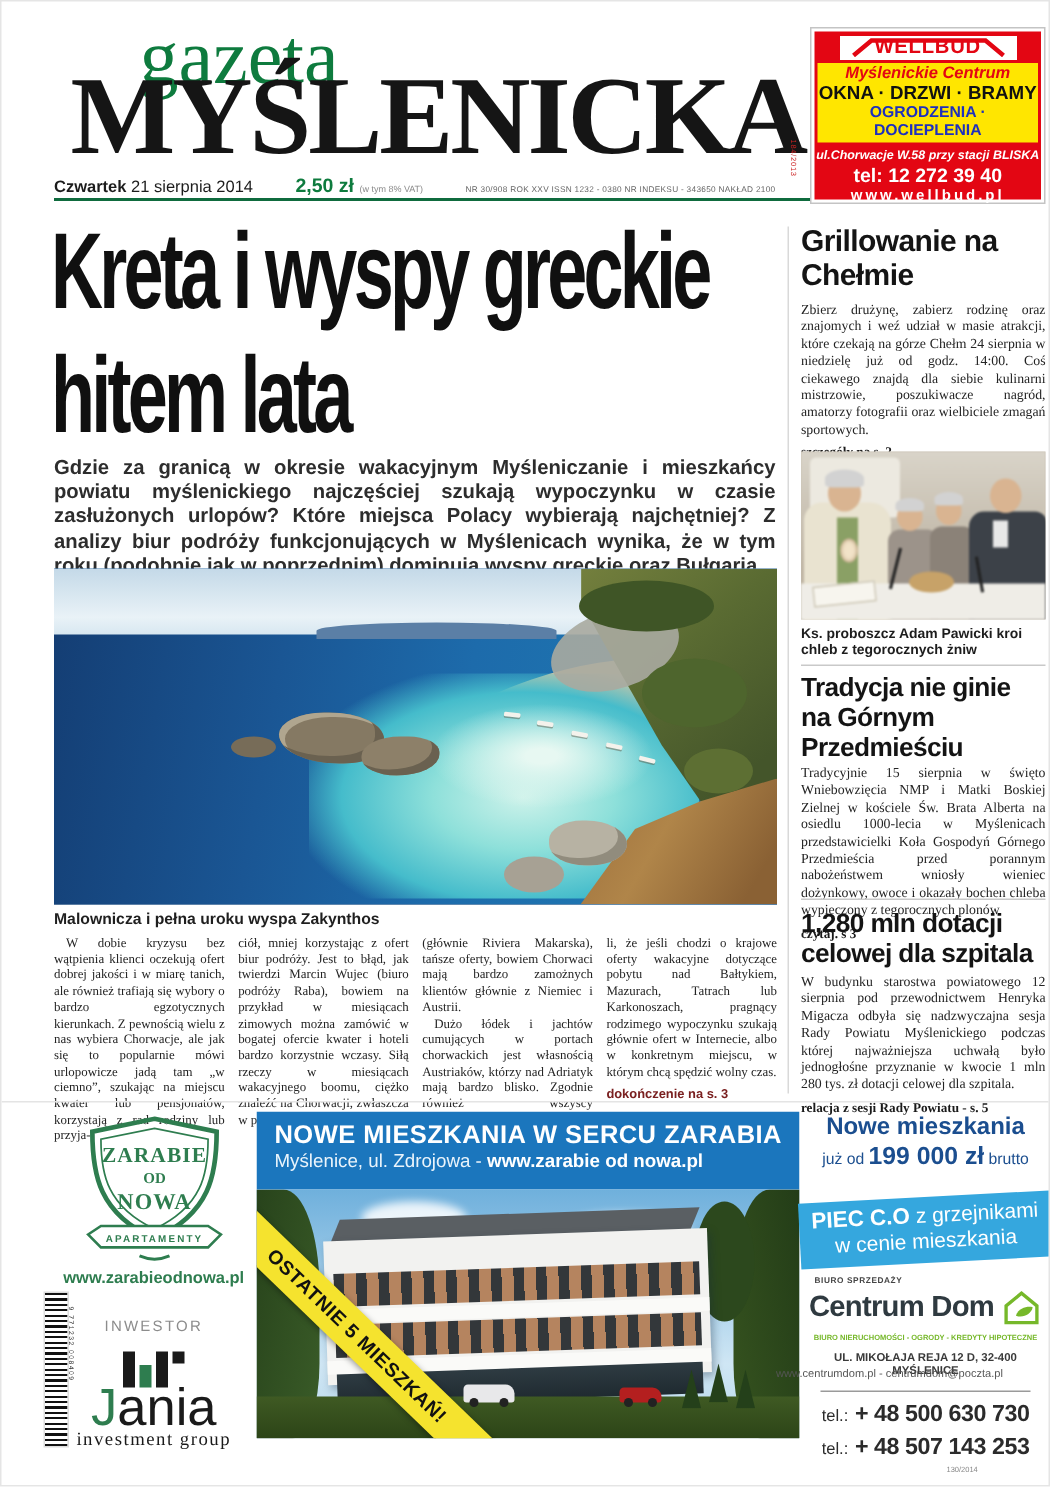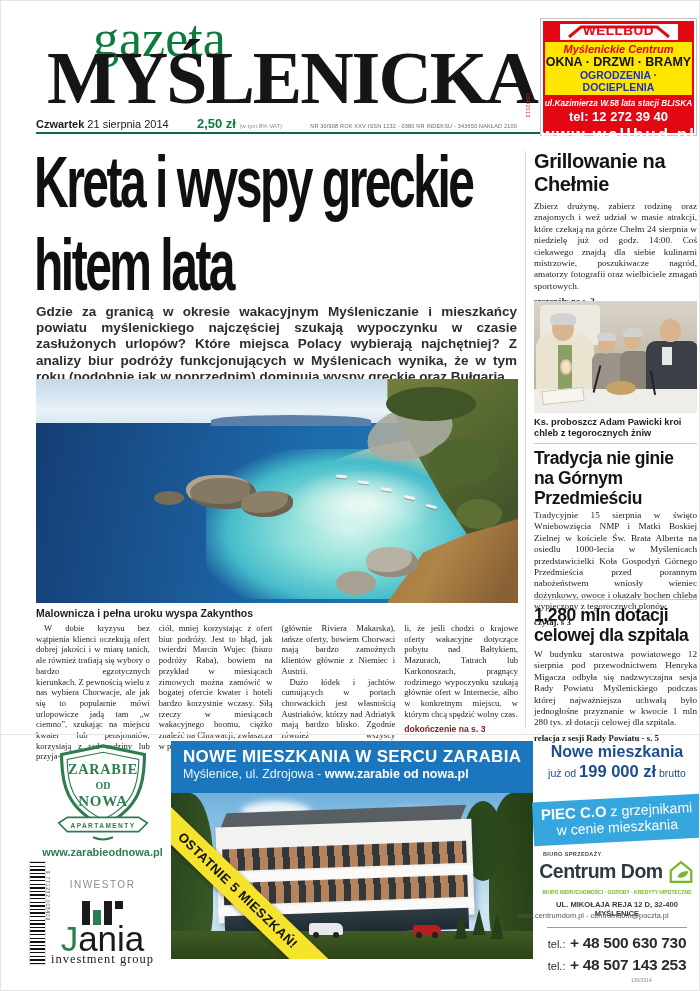--- a/index.html
+++ b/index.html
@@ -33,21 +33,21 @@
   .wb-logo{position:relative;width:118px;height:27px;background:#fff;display:flex;
            align-items:flex-end;justify-content:center;}
   .wb-roof{position:absolute;top:1px;left:6px;}
   .wb-name{font-weight:bold;color:var(--red);font-size:13.5px;line-height:13px;margin-bottom:3px;letter-spacing:0.5px;}
   .wb-yellow{background:var(--yellow);width:147px;margin-top:2px;text-align:center;padding:1px 0 2px;}
   .wb-l1{color:var(--red);font-weight:bold;font-style:italic;font-size:11px;line-height:12px;}
   .wb-l2{color:#111;font-weight:bold;font-size:12.5px;line-height:13px;margin-top:1px;}
   .wb-l3{color:var(--wblue);font-weight:bold;font-size:10.5px;line-height:12px;}
   .wb-addr{color:#fff;font-style:italic;font-weight:bold;font-size:8.3px;margin-top:3px;}
   .wb-tel{color:#fff;font-weight:bold;font-size:13px;margin-top:1px;}
-  .wb-web{color:#fff;font-weight:bold;font-size:17px;letter-spacing:2px;margin-top:1px;}
+  .wb-web{color:#fff;font-weight:bold;font-size:10px;letter-spacing:2px;margin-top:1px;}
   
   .hl{left:33px;font-weight:bold;font-size:48px;line-height:50px;letter-spacing:-2.5px;color:#101010;
       transform:scaleY(1.5);transform-origin:left top;white-space:nowrap;}
   .hl1{top:144px;} .hl2{top:227px;}
   .lead{left:35px;top:303px;width:481px;font-size:13.5px;line-height:16.2px;font-weight:bold;
         color:#2d2d2d;text-align:justify;margin:0;}
   
   .photo{left:35px;top:378px;width:482px;height:224px;overflow:hidden;background:#1b5c9c;
          box-shadow:inset 0 0 24px rgba(0,20,50,.35);}
   .photo *{position:absolute;}
@@ -215,21 +215,21 @@
         <svg class="wb-roof" width="106" height="13" viewBox="0 0 106 13">
           <polyline points="3,12 15,2 91,2 103,12" fill="none" stroke="#e30613" stroke-width="3"></polyline>
         </svg>
         <span class="wb-name">WELLBUD</span>
       </div>
       <div class="wb-yellow">
         <div class="wb-l1">Myślenickie Centrum</div>
         <div class="wb-l2">OKNA · DRZWI · BRAMY</div>
         <div class="wb-l3">OGRODZENIA · DOCIEPLENIA</div>
       </div>
-      <div class="wb-addr">ul.Kazimierza W.58 lata stacji BLISKA</div>
+      <div class="wb-addr">ul.Chorwacje W.58 przy stacji BLISKA</div>
       <div class="wb-tel">tel: 12 272 39 40</div>
       <div class="wb-web">www.wellbud.pl</div>
     </div>
   </div>
 
   <div class="abs hl hl1">Kreta i wyspy greckie</div>
   <div class="abs hl hl2">hitem lata</div>
   <p class="abs lead">Gdzie za granicą w okresie wakacyjnym Myśleniczanie i mieszkańcy powiatu myślenickiego najczęściej szukają wypoczynku w czasie zasłużonych urlopów? Które miejsca Polacy wybierają najchętniej? Z analizy biur podróży funkcjonujących w Myślenicach wynika, że w tym roku (podobnie jak w poprzednim) dominują wyspy greckie oraz Bułgaria</p>
 
   <div class="abs photo">

